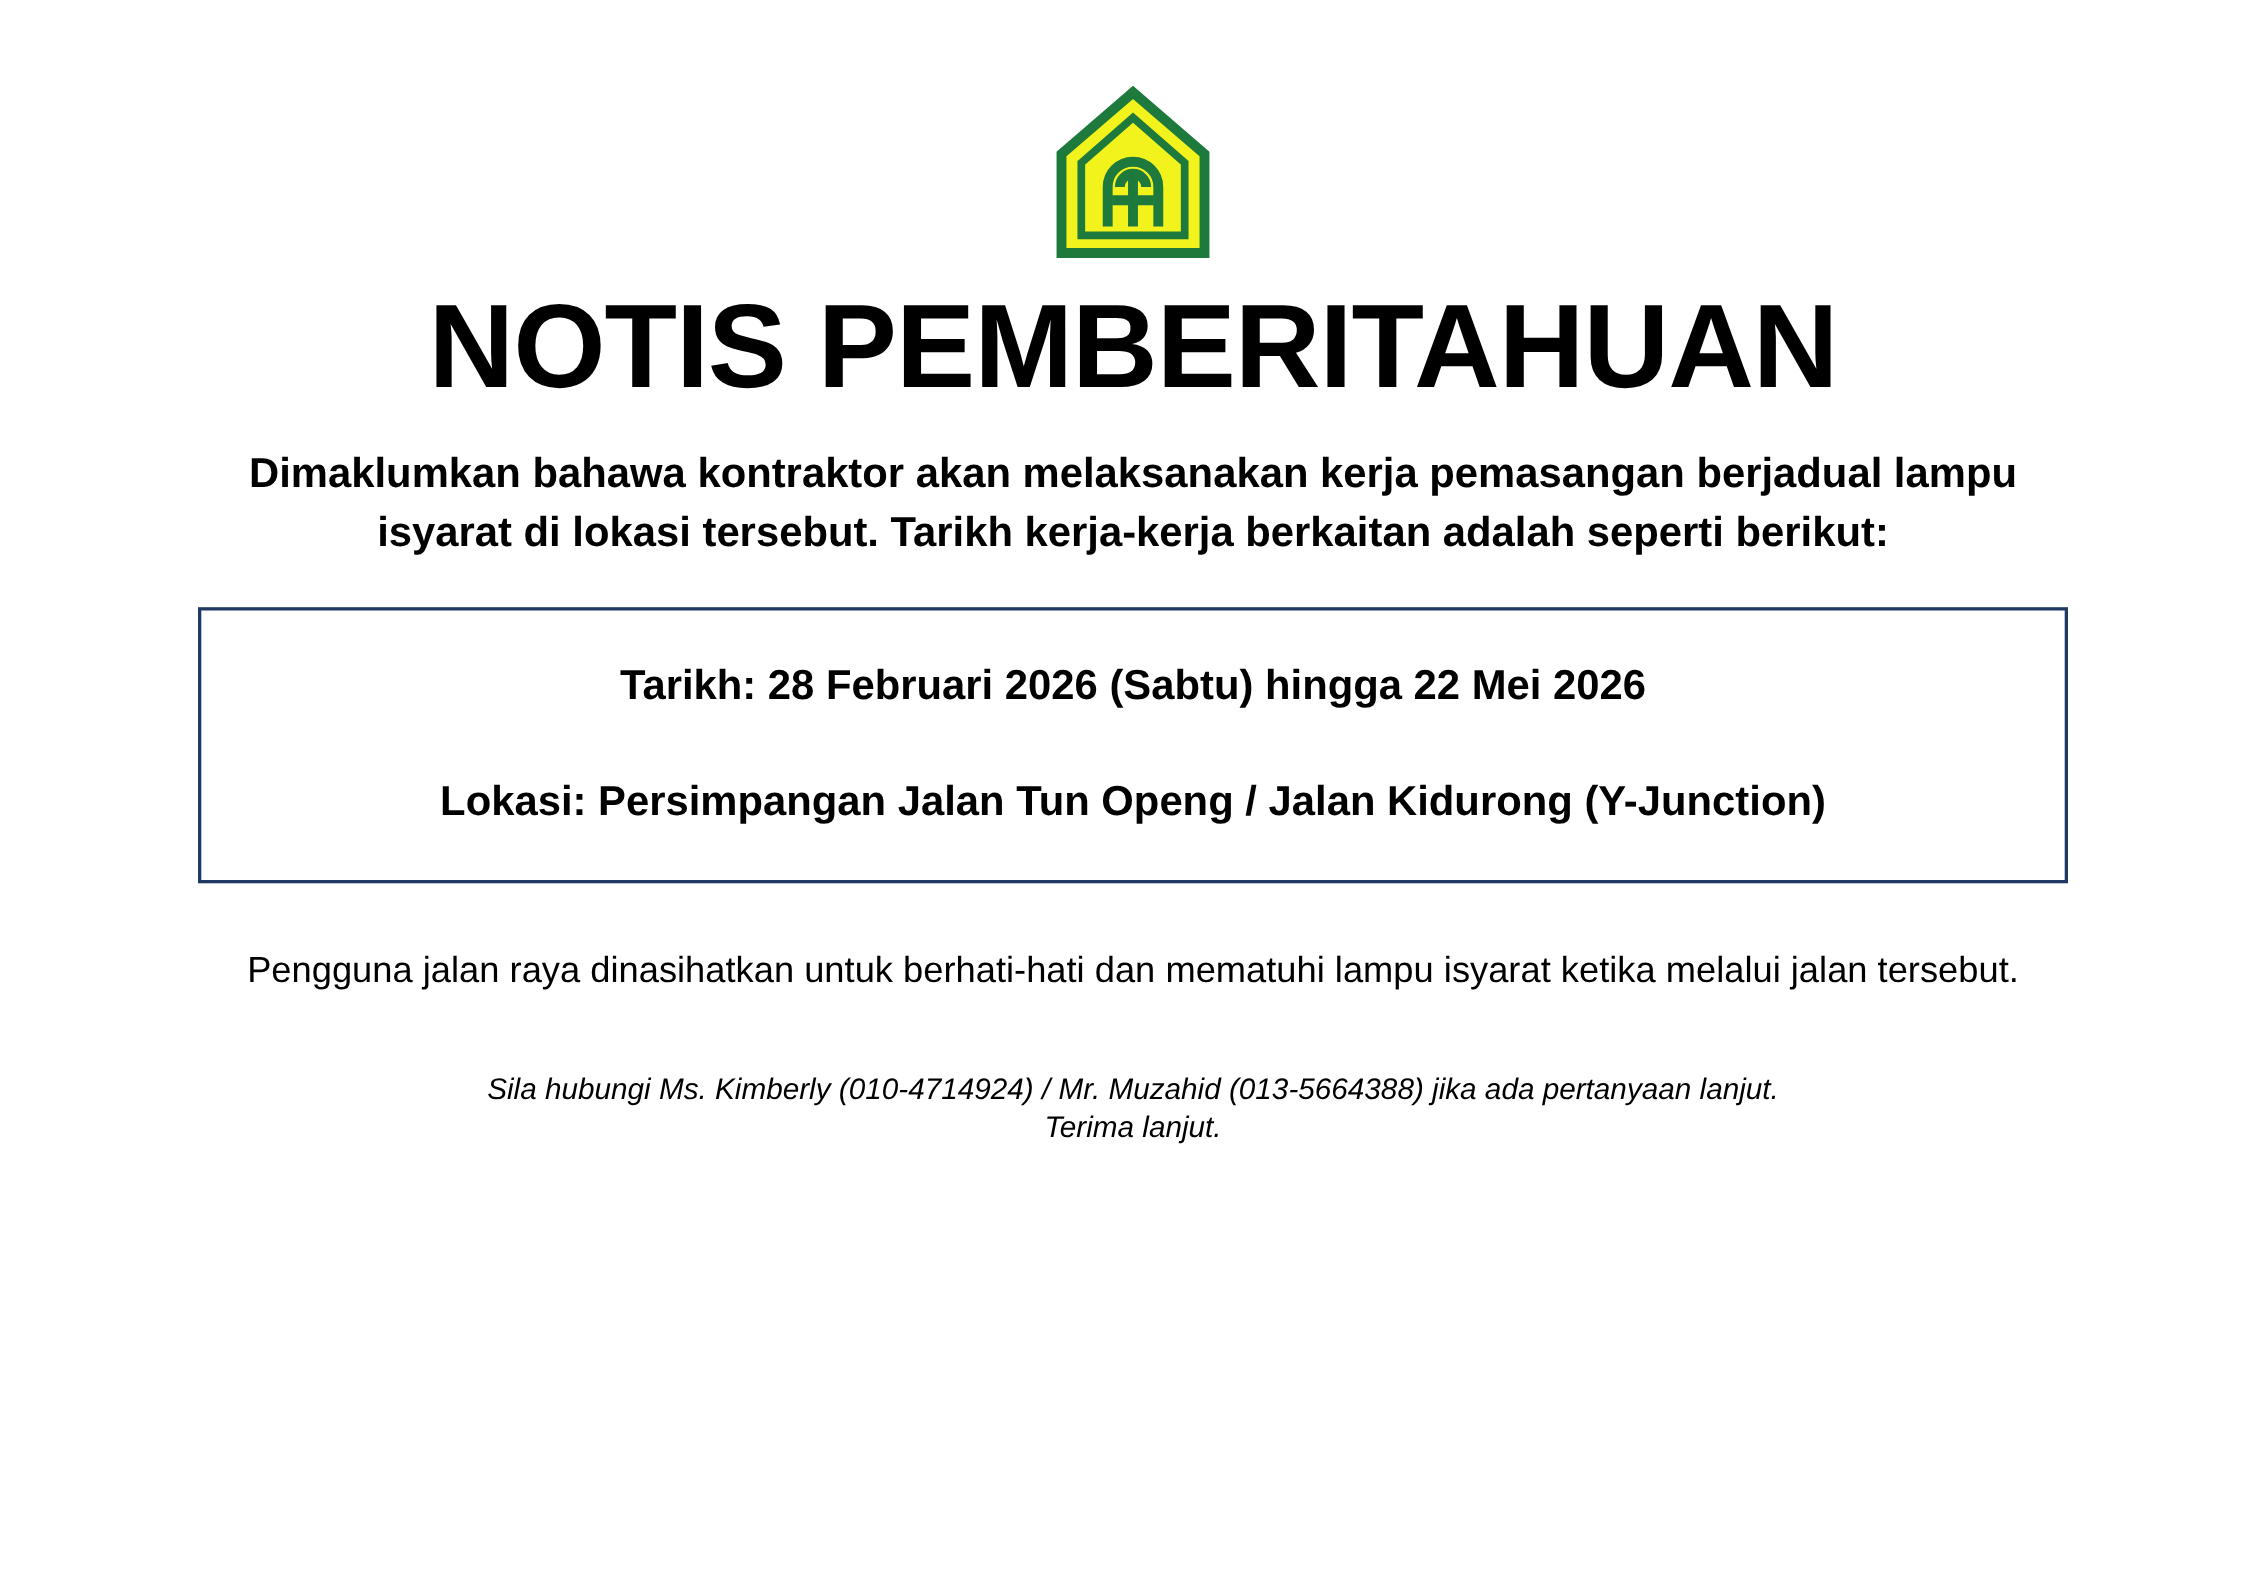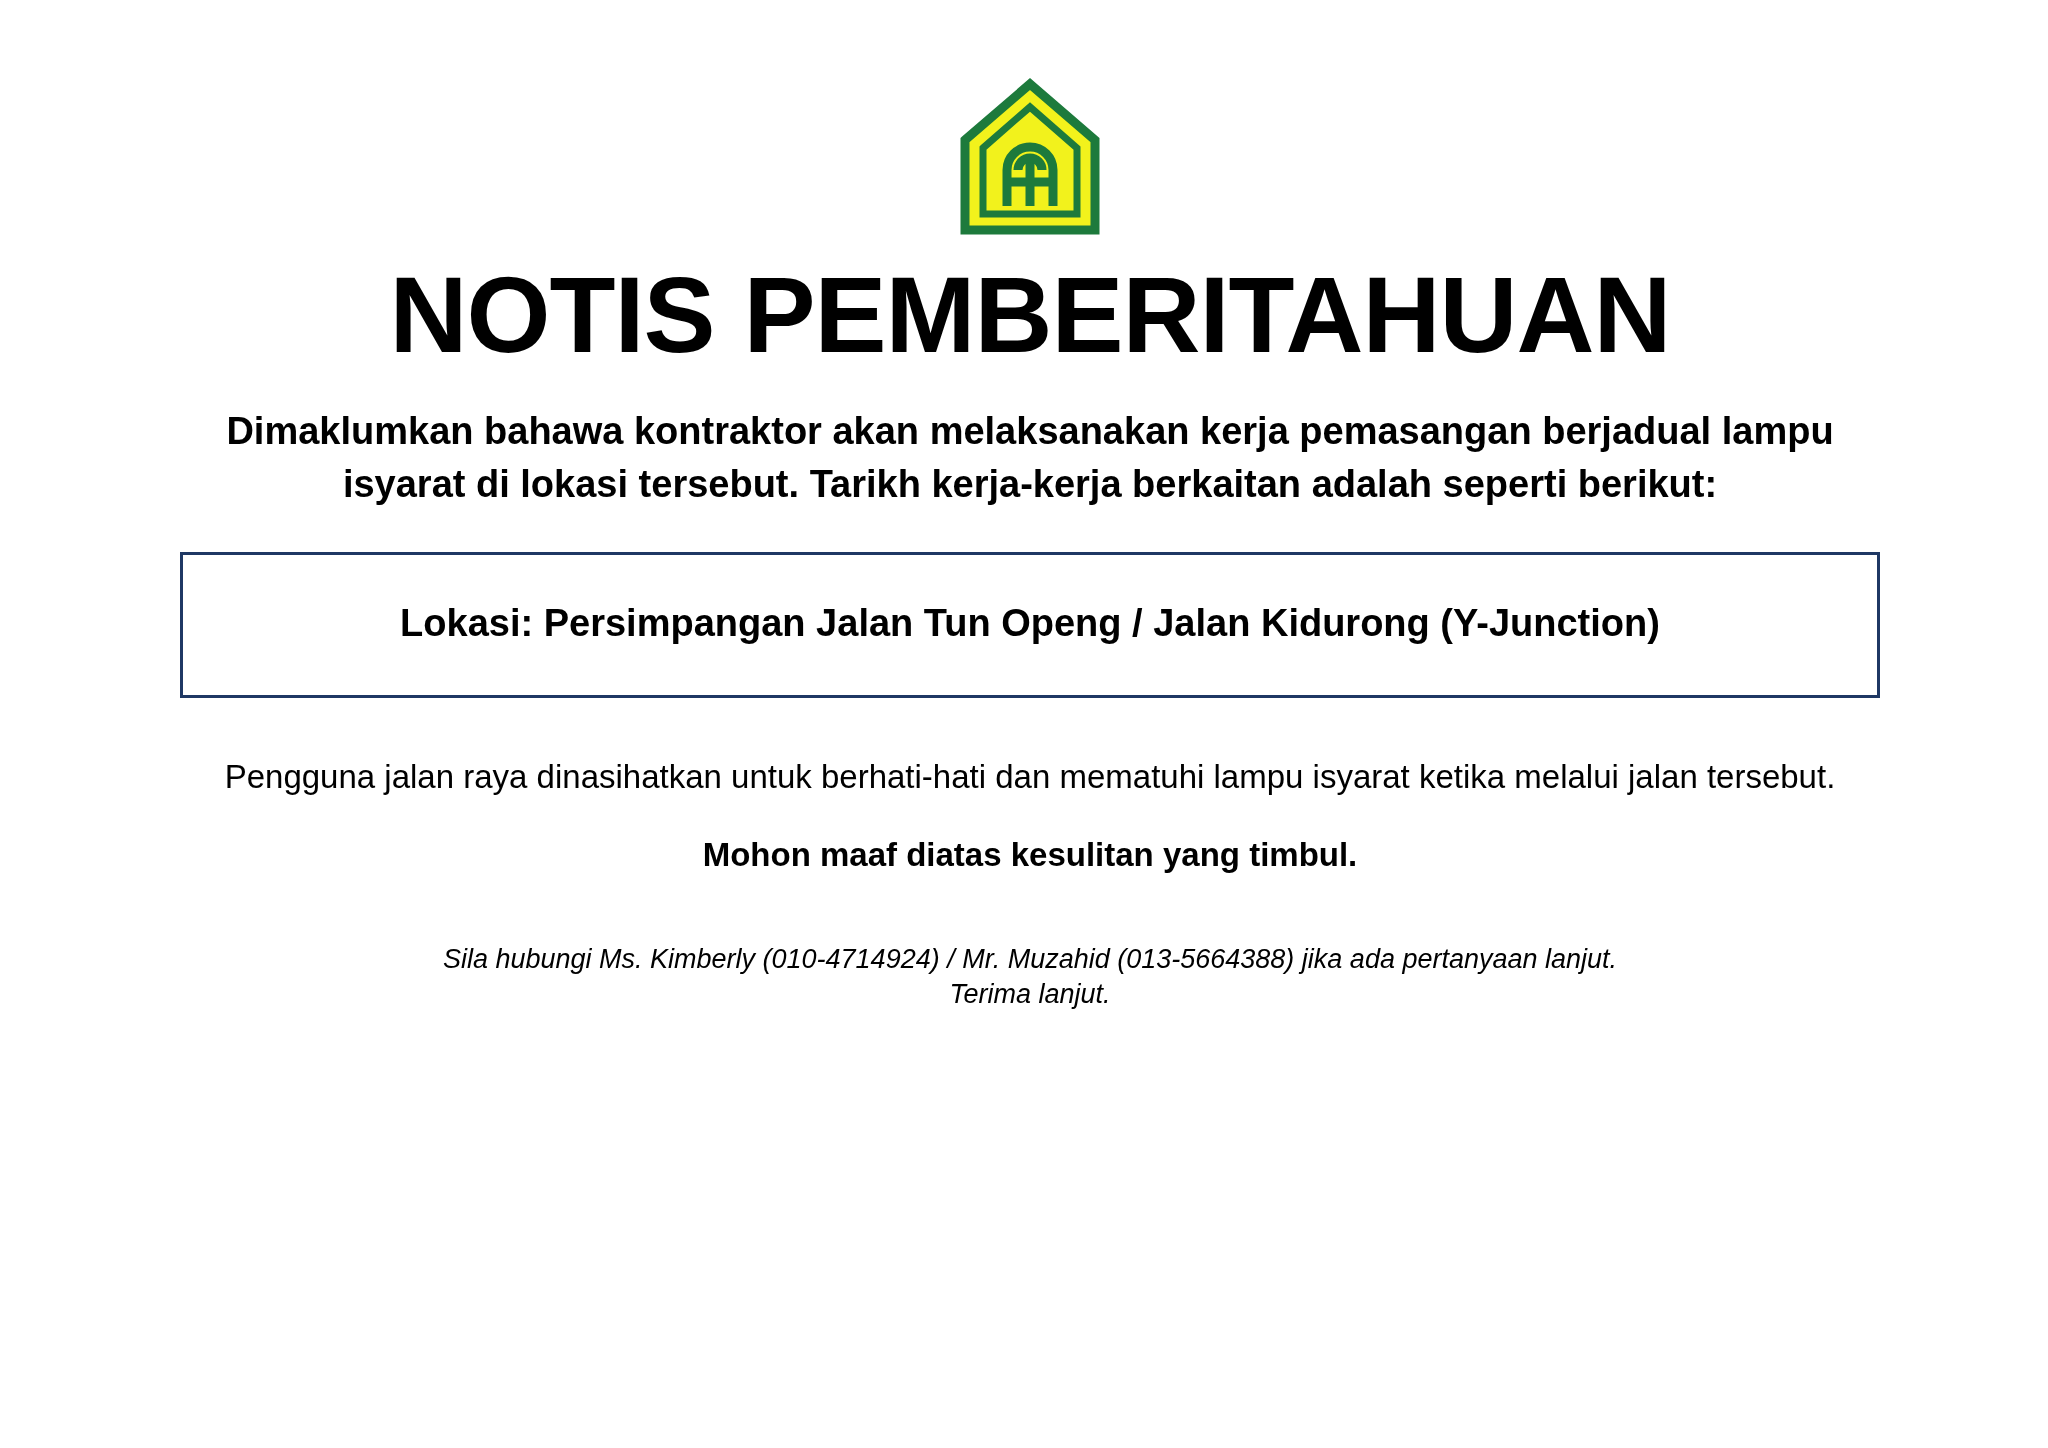--- a/index.html
+++ b/index.html
@@ -129,23 +129,23 @@
         <path d="M63 92 A12 12 0 0 1 87 92"></path>
       </g>
     </svg>
   </div>
 
   <h1 class="notice-title">NOTIS PEMBERITAHUAN</h1>
 
   <p class="intro-paragraph">Dimaklumkan bahawa kontraktor akan melaksanakan kerja pemasangan berjadual lampu isyarat di lokasi tersebut. Tarikh kerja-kerja berkaitan adalah seperti berikut:</p>
 
   <div class="details-box">
+    <div class="detail-line date-line">Tarikh: 28 Februari 2026 (Sabtu) hingga 22 Mei 2026</div>
     <div class="detail-line location-line">Lokasi: Persimpangan Jalan Tun Openg / Jalan Kidurong (Y-Junction)</div>
   </div>
 
   <p class="advisory">Pengguna jalan raya dinasihatkan untuk berhati-hati dan mematuhi lampu isyarat ketika melalui jalan tersebut.</p>
 
-  <p class="apology">Mohon maaf diatas kesulitan yang timbul.</p>
 
   <p class="contact">Sila hubungi Ms. Kimberly (010-4714924) / Mr. Muzahid (013-5664388) jika ada pertanyaan lanjut.</p>
   <p class="thanks">Terima lanjut.</p>
 
 </div>
 
 </body></html>

